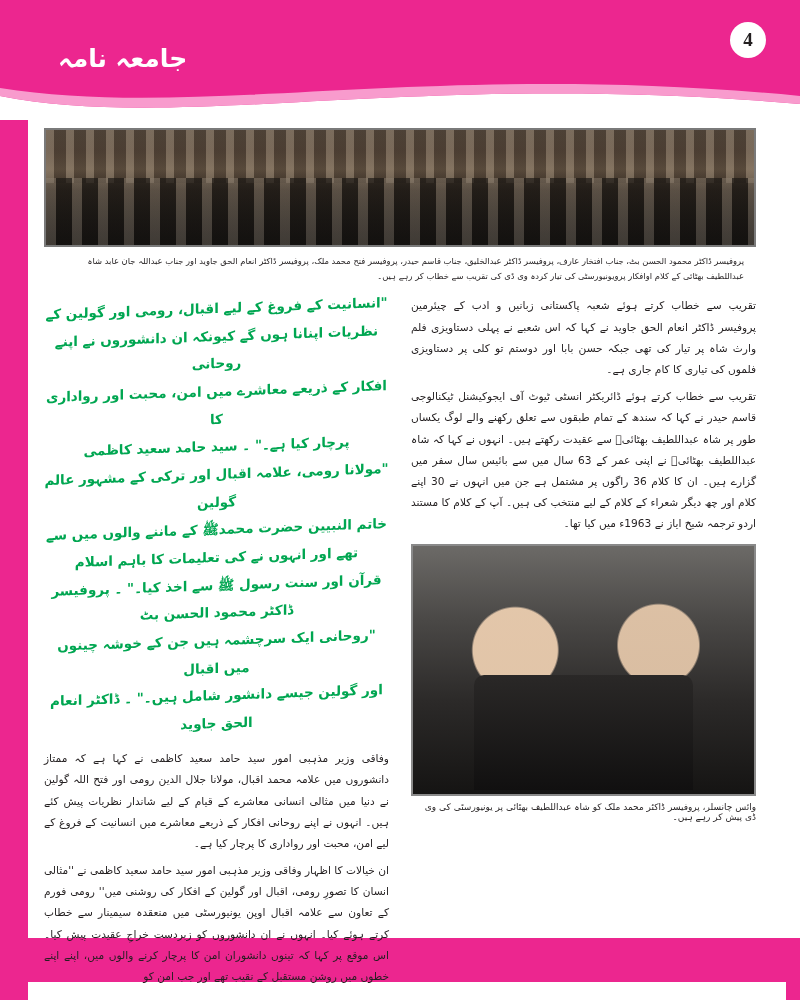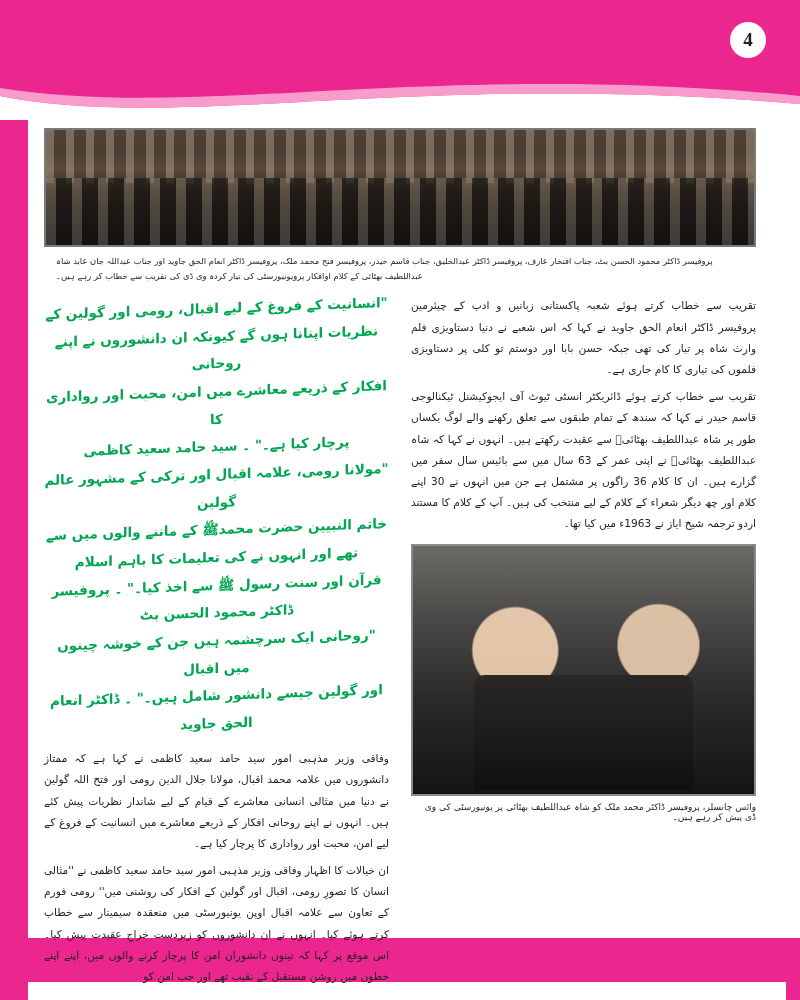--- a/index.html
+++ b/index.html
@@ -76,21 +76,21 @@
       repeating-linear-gradient(90deg, rgba(215,195,170,.30) 0 8px, rgba(60,48,38,.25) 8px 20px),
       linear-gradient(180deg,rgba(120,100,80,.5),rgba(30,26,22,.2));
   }
   .grp:after{
     content:"";position:absolute;left:0;bottom:0;right:0;height:58%;
     background:
       repeating-linear-gradient(90deg, rgba(225,210,190,.22) 0 10px, rgba(20,18,16,.55) 10px 26px),
       linear-gradient(180deg,rgba(60,50,40,.3),rgba(15,13,12,.85));
   }
   .caption{
-    direction:rtl;text-align:left;
+    direction:rtl;text-align:right;
     font-size:8.4px;line-height:1.75;
     color:#231f20;
     margin-top:7px;
     padding:0 12px;
     font-family:"DejaVu Sans", sans-serif;
   }
   .cols{
     display:flex;flex-direction:row-reverse;
     margin-top:12px;gap:22px;
   }
@@ -144,33 +144,34 @@
   <div class="left-bar"></div>
   <div class="bottom-band"></div>
   <div class="bottom-white"></div>
 
   <svg class="top-band-curve" viewBox="0 0 800 120" preserveAspectRatio="none">
     <path d="M0,96 C180,132 420,70 800,104 L800,120 L0,120 Z" fill="#ffffff"></path>
     <path d="M0,88 C200,120 430,60 800,96 L800,104 C420,70 180,132 0,96 Z" fill="#f9a8d4" opacity="0.9"></path>
   </svg>
 
   <div class="page-number">4</div>
+  <div class="masthead">جامعہ نامہ</div>
 
   <div class="content">
 
     <div class="photo photo-top">
       <div class="grp"></div>
     </div>
     <div class="caption">پروفیسر ڈاکٹر محمود الحسن بٹ، جناب افتخار عارف، پروفیسر ڈاکٹر عبدالخلیق، جناب قاسم حیدر، پروفیسر فتح محمد ملک، پروفیسر ڈاکٹر انعام الحق جاوید اور جناب عبداللہ جان عابد شاہ عبداللطیف بھٹائی کے کلام اوافکار پرویونیورسٹی کی تیار کردہ وی ڈی کی تقریب سے خطاب کر رہے ہیں۔</div>
 
     <div class="cols">
 
       <div class="col">
         <div class="body-text">
-          <p>تقریب سے خطاب کرتے ہوئے شعبہ پاکستانی زبانیں و ادب کے چیئرمین پروفیسر ڈاکٹر انعام الحق جاوید نے کہا کہ اس شعبے نے دنیا دستاویزی فلم وارث شاہ پر تیار کی تھی جبکہ حسن بابا اور دوستم تو کلی پر دستاویزی فلموں کی تیاری کا کام جاری ہے۔</p>
+          <p>تقریب سے خطاب کرتے ہوئے شعبہ پاکستانی زبانیں و ادب کے چیئرمین پروفیسر ڈاکٹر انعام الحق جاوید نے کہا کہ اس شعبے نے پہلی دستاویزی فلم وارث شاہ پر تیار کی تھی جبکہ حسن بابا اور دوستم تو کلی پر دستاویزی فلموں کی تیاری کا کام جاری ہے۔</p>
           <p>تقریب سے خطاب کرتے ہوئے ڈائریکٹر انسٹی ٹیوٹ آف ایجوکیشنل ٹیکنالوجی قاسم حیدر نے کہا کہ سندھ کے تمام طبقوں سے تعلق رکھنے والے لوگ یکساں طور پر شاہ عبداللطیف بھٹائیؒ سے عقیدت رکھتے ہیں۔ انہوں نے کہا کہ شاہ عبداللطیف بھٹائیؒ نے اپنی عمر کے 63 سال میں سے بائیس سال سفر میں گزارے ہیں۔ ان کا کلام 36 راگوں پر مشتمل ہے جن میں انہوں نے 30 اپنے کلام اور چھ دیگر شعراء کے کلام کے لیے منتخب کی ہیں۔ آپ کے کلام کا مستند اردو ترجمہ شیخ ایاز نے 1963ء میں کیا تھا۔</p>
         </div>
         <div class="photo-bottom">
           <div class="hand">
               <div class="tie"></div>
             </div>
         </div>
         <div class="cap-bottom">وائس چانسلر، پروفیسر ڈاکٹر محمد ملک کو شاہ عبداللطیف بھٹائی پر یونیورسٹی کی وی ڈی پیش کر رہے ہیں۔</div>
       </div>
 

